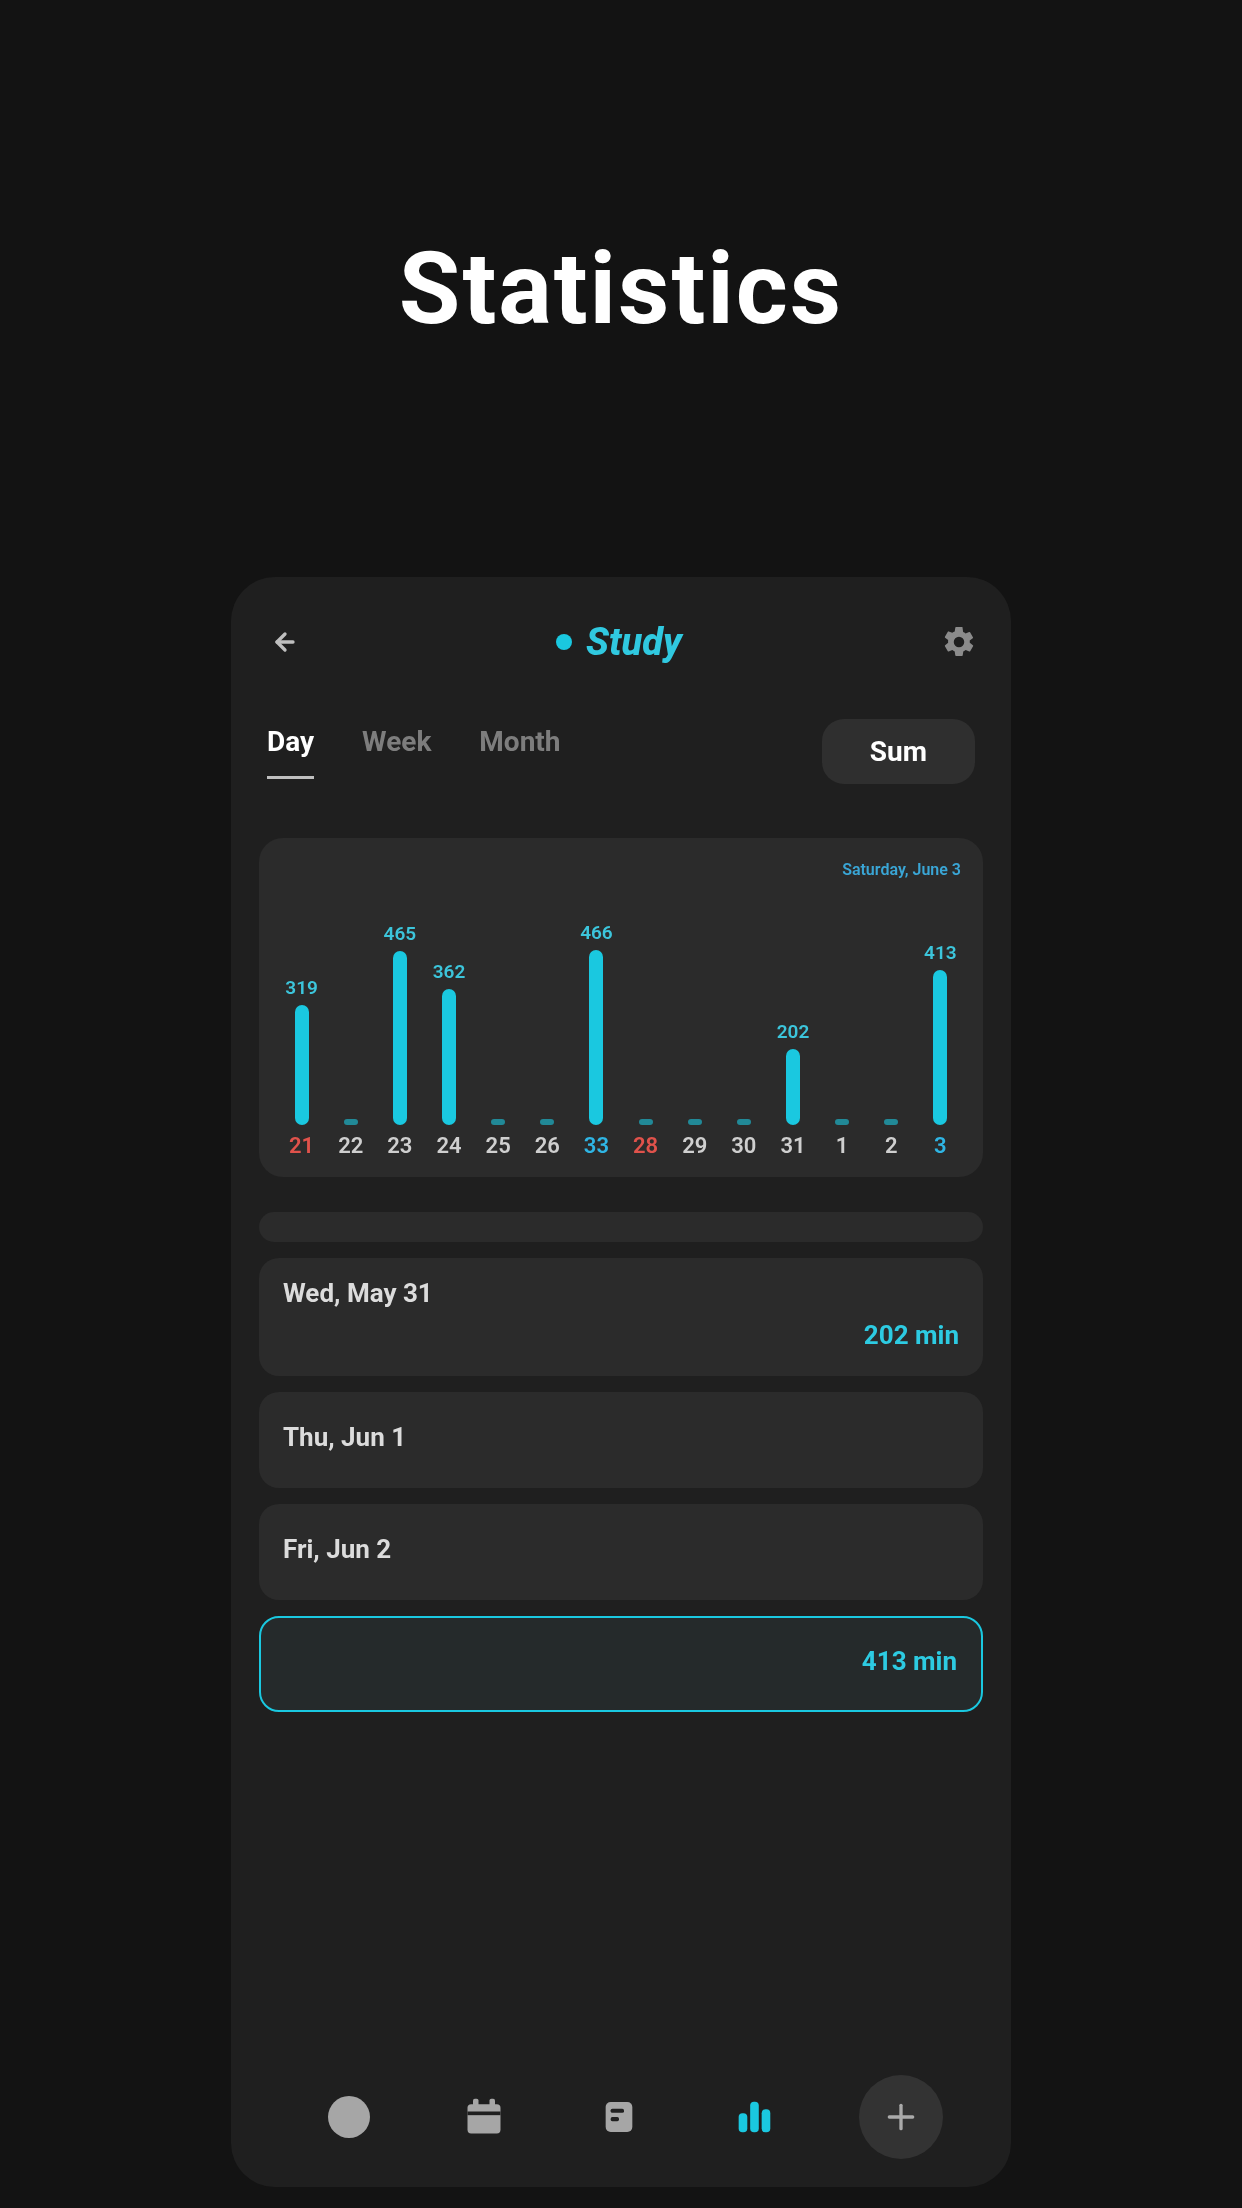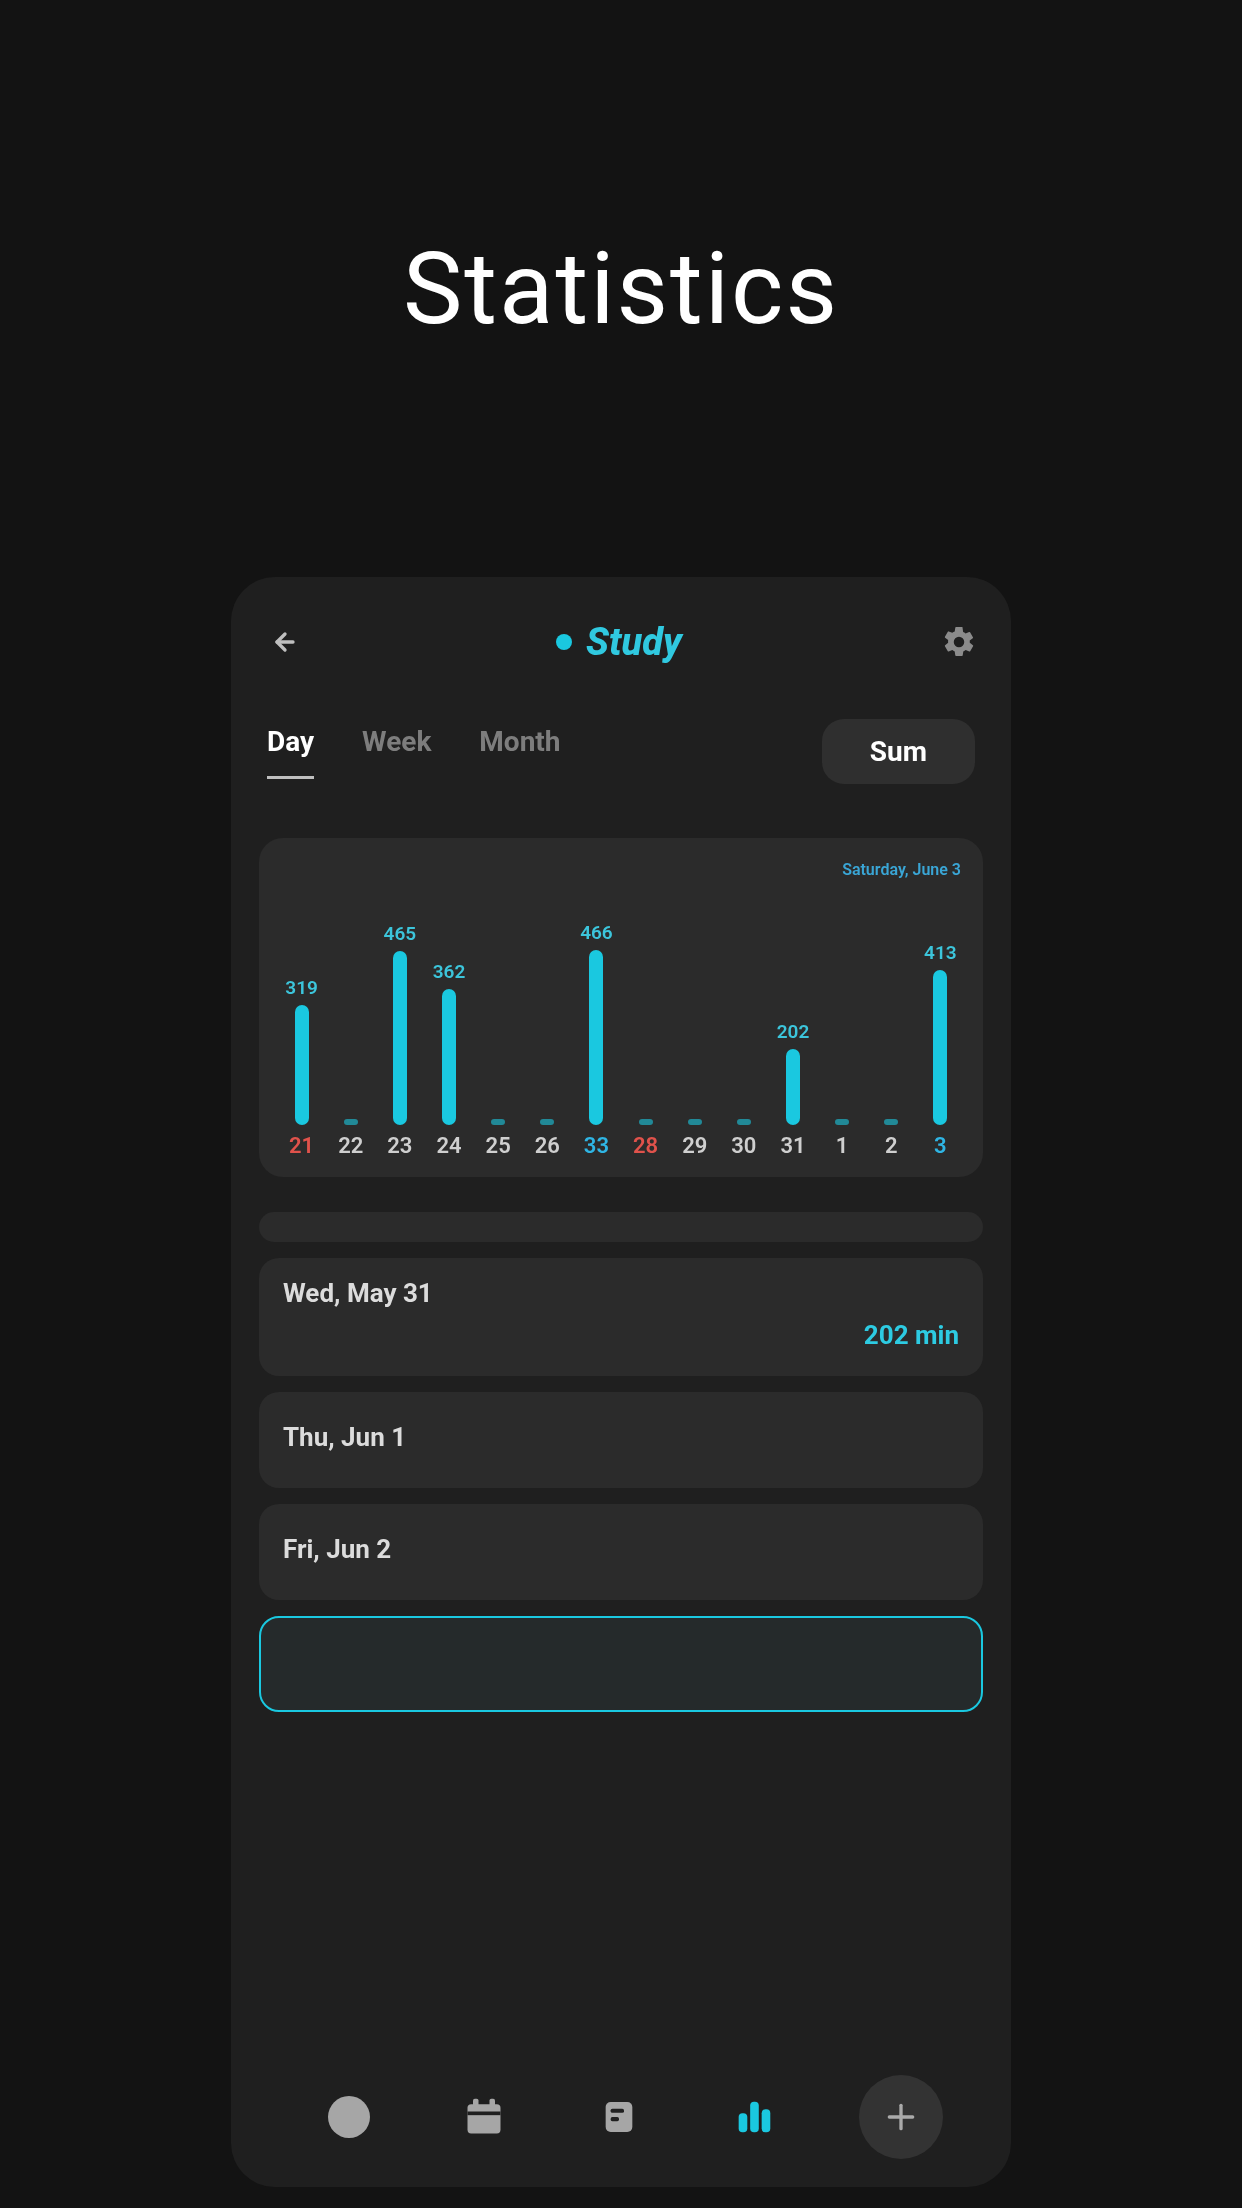--- a/index.html
+++ b/index.html
@@ -9,21 +9,21 @@
     background: #131313;
     font-family: -apple-system, BlinkMacSystemFont, "Segoe UI", Roboto, sans-serif;
     color: #fff;
     display: flex;
     flex-direction: column;
     align-items: center;
     overflow: hidden;
   }
   .page-title {
     font-size: 100px;
-    font-weight: 400;
+    font-weight: 700;
     letter-spacing: 2px;
     margin-top: 230px;
   }
   .phone {
     margin-top: 230px;
     width: 780px;
     height: 1610px;
     background: #1f1f1f;
     border-radius: 44px;
     padding: 40px 28px 28px 28px;
@@ -303,20 +303,21 @@
         <div class="row-date">Wed, May 31</div>
         <div class="row-val">202 min</div>
       </div>
       <div class="row">
         <div class="row-date">Thu, Jun 1</div>
       </div>
       <div class="row">
         <div class="row-date">Fri, Jun 2</div>
       </div>
       <div class="row selected">
+        <div class="row-val">413 min</div>
       </div>
     </div>
 
   <div class="bottombar">
     <div class="nav-icon">
         <div class="record-dot"></div>
       </div>
     <div class="nav-icon">
       <svg width="44" height="44" viewBox="0 0 24 24" fill="#a6a6a6">
           <rect x="3" y="5" width="18" height="16" rx="2"></rect>

